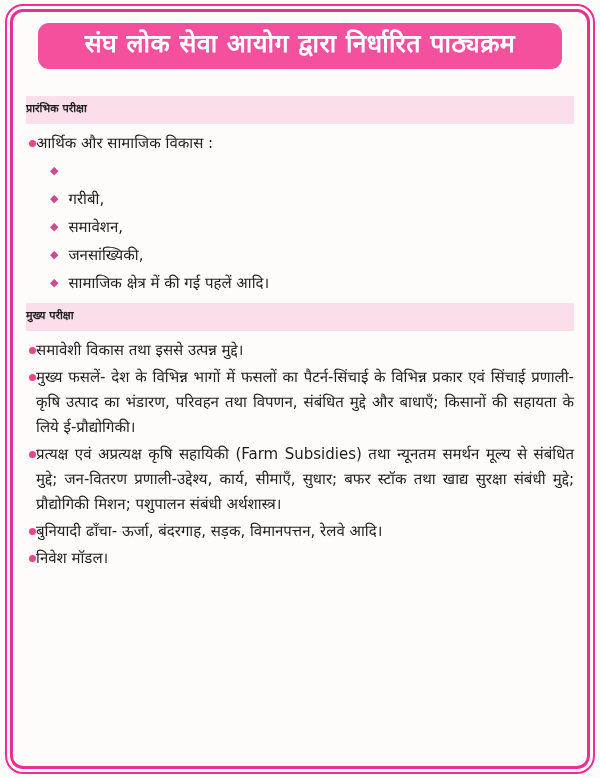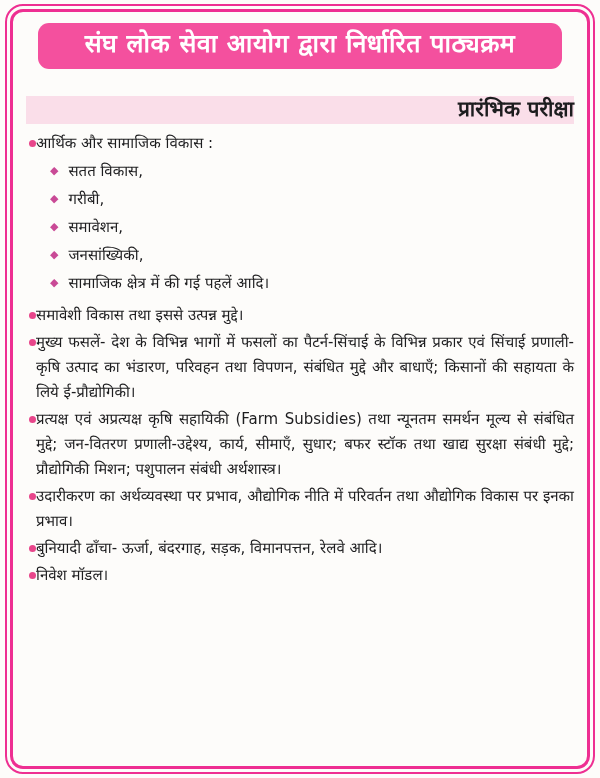--- a/index.html
+++ b/index.html
@@ -37,23 +37,23 @@
   }
   .title-box .title-text {
     color: #ffffff;
     font-weight: bold;
     font-size: 25px;
     line-height: 32px;
     letter-spacing: 0.5px;
   }
   .section-bar {
     background: var(--pink-bar-bg, #fadee9);
-    text-align: right;
+    text-align: left;
     font-weight: bold;
-    font-size: 21px;
+    font-size: 11px;
     line-height: 22px;
     padding: 2px 0 4px;
     margin-top: 27px;
   }
   .section-bar.second { margin-top: 7px; }
   ul { list-style: none; }
   .main-list { margin-top: 7px; }
   .main-item {
     display: flex;
     margin-top: 2px;
@@ -101,60 +101,56 @@
       <ul class="main-list">
         <li class="main-item">
           <span class="dot"></span>
           <span class="item-text">आर्थिक और सामाजिक विकास :</span>
         </li>
       </ul>
 
       <ul class="sub-list">
         <li class="sub-item">
           <span class="diamond">◆</span>
-          <span class="item-text">सतत विकास,</span>
         </li>
         <li class="sub-item">
           <span class="diamond">◆</span>
           <span class="item-text">गरीबी,</span>
         </li>
         <li class="sub-item">
           <span class="diamond">◆</span>
           <span class="item-text">समावेशन,</span>
         </li>
         <li class="sub-item">
           <span class="diamond">◆</span>
           <span class="item-text">जनसांख्यिकी,</span>
         </li>
         <li class="sub-item">
           <span class="diamond">◆</span>
           <span class="item-text">सामाजिक क्षेत्र में की गई पहलें आदि।</span>
         </li>
       </ul>
 
+      <div class="section-bar second">मुख्य परीक्षा</div>
 
       <ul class="main-list">
         <li class="main-item">
           <span class="dot"></span>
           <span class="item-text">समावेशी विकास तथा इससे उत्पन्न मुद्दे।</span>
         </li>
         <li class="main-item">
           <span class="dot"></span>
           <span class="item-text">मुख्य फसलें- देश के विभिन्न भागों में फसलों का पैटर्न-सिंचाई के विभिन्न प्रकार एवं सिंचाई प्रणाली-कृषि उत्पाद का भंडारण, परिवहन तथा विपणन, संबंधित मुद्दे और बाधाएँ; किसानों की सहायता के लिये ई-प्रौद्योगिकी।</span>
         </li>
         <li class="main-item">
           <span class="dot"></span>
           <span class="item-text">प्रत्यक्ष एवं अप्रत्यक्ष कृषि सहायिकी (Farm Subsidies) तथा न्यूनतम समर्थन मूल्य से संबंधित मुद्दे; जन-वितरण प्रणाली-उद्देश्य, कार्य, सीमाएँ, सुधार; बफर स्टॉक तथा खाद्य सुरक्षा संबंधी मुद्दे; प्रौद्योगिकी मिशन; पशुपालन संबंधी अर्थशास्त्र।</span>
         </li>
         <li class="main-item">
           <span class="dot"></span>
-          <span class="item-text">उदारीकरण का अर्थव्यवस्था पर प्रभाव, औद्योगिक नीति में परिवर्तन तथा औद्योगिक विकास पर इनका प्रभाव।</span>
-        </li>
-        <li class="main-item">
-          <span class="dot"></span>
           <span class="item-text">बुनियादी ढाँचा- ऊर्जा, बंदरगाह, सड़क, विमानपत्तन, रेलवे आदि।</span>
         </li>
         <li class="main-item">
           <span class="dot"></span>
           <span class="item-text">निवेश मॉडल।</span>
         </li>
       </ul>
 
     </div>
   </div>

